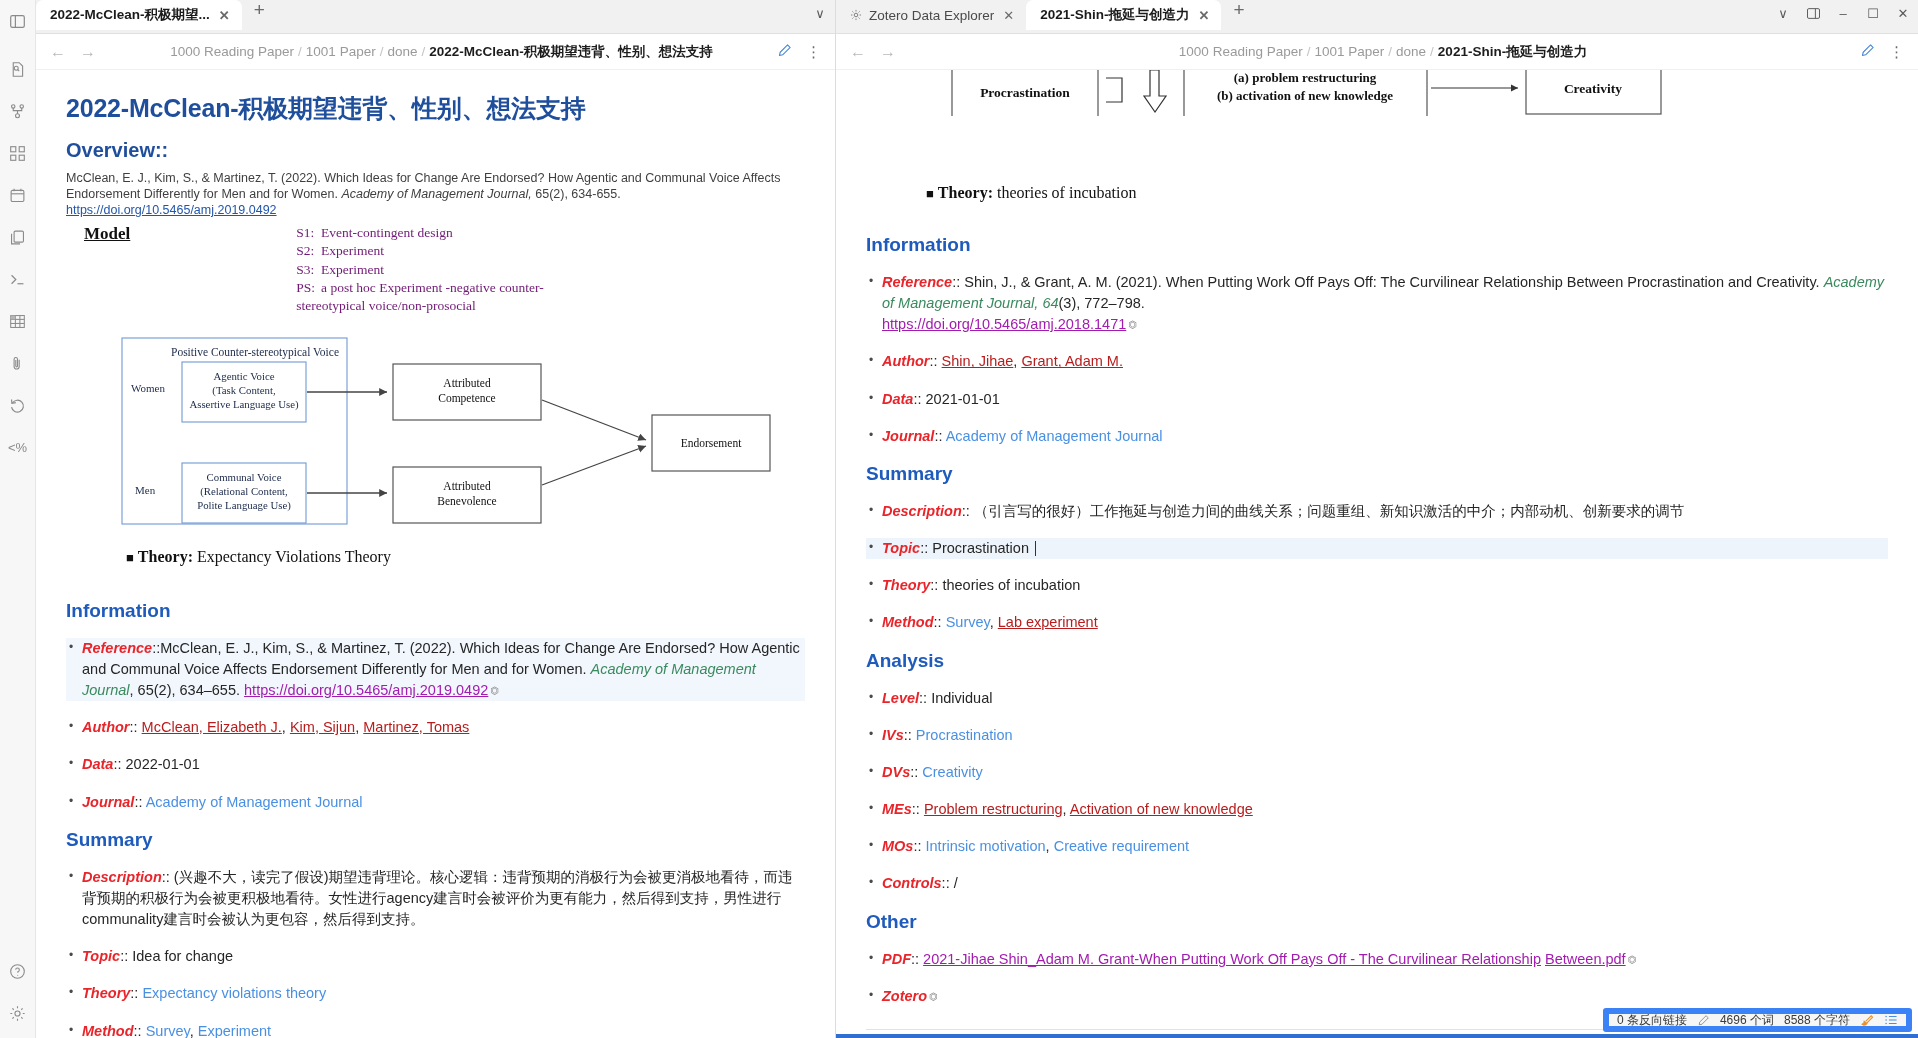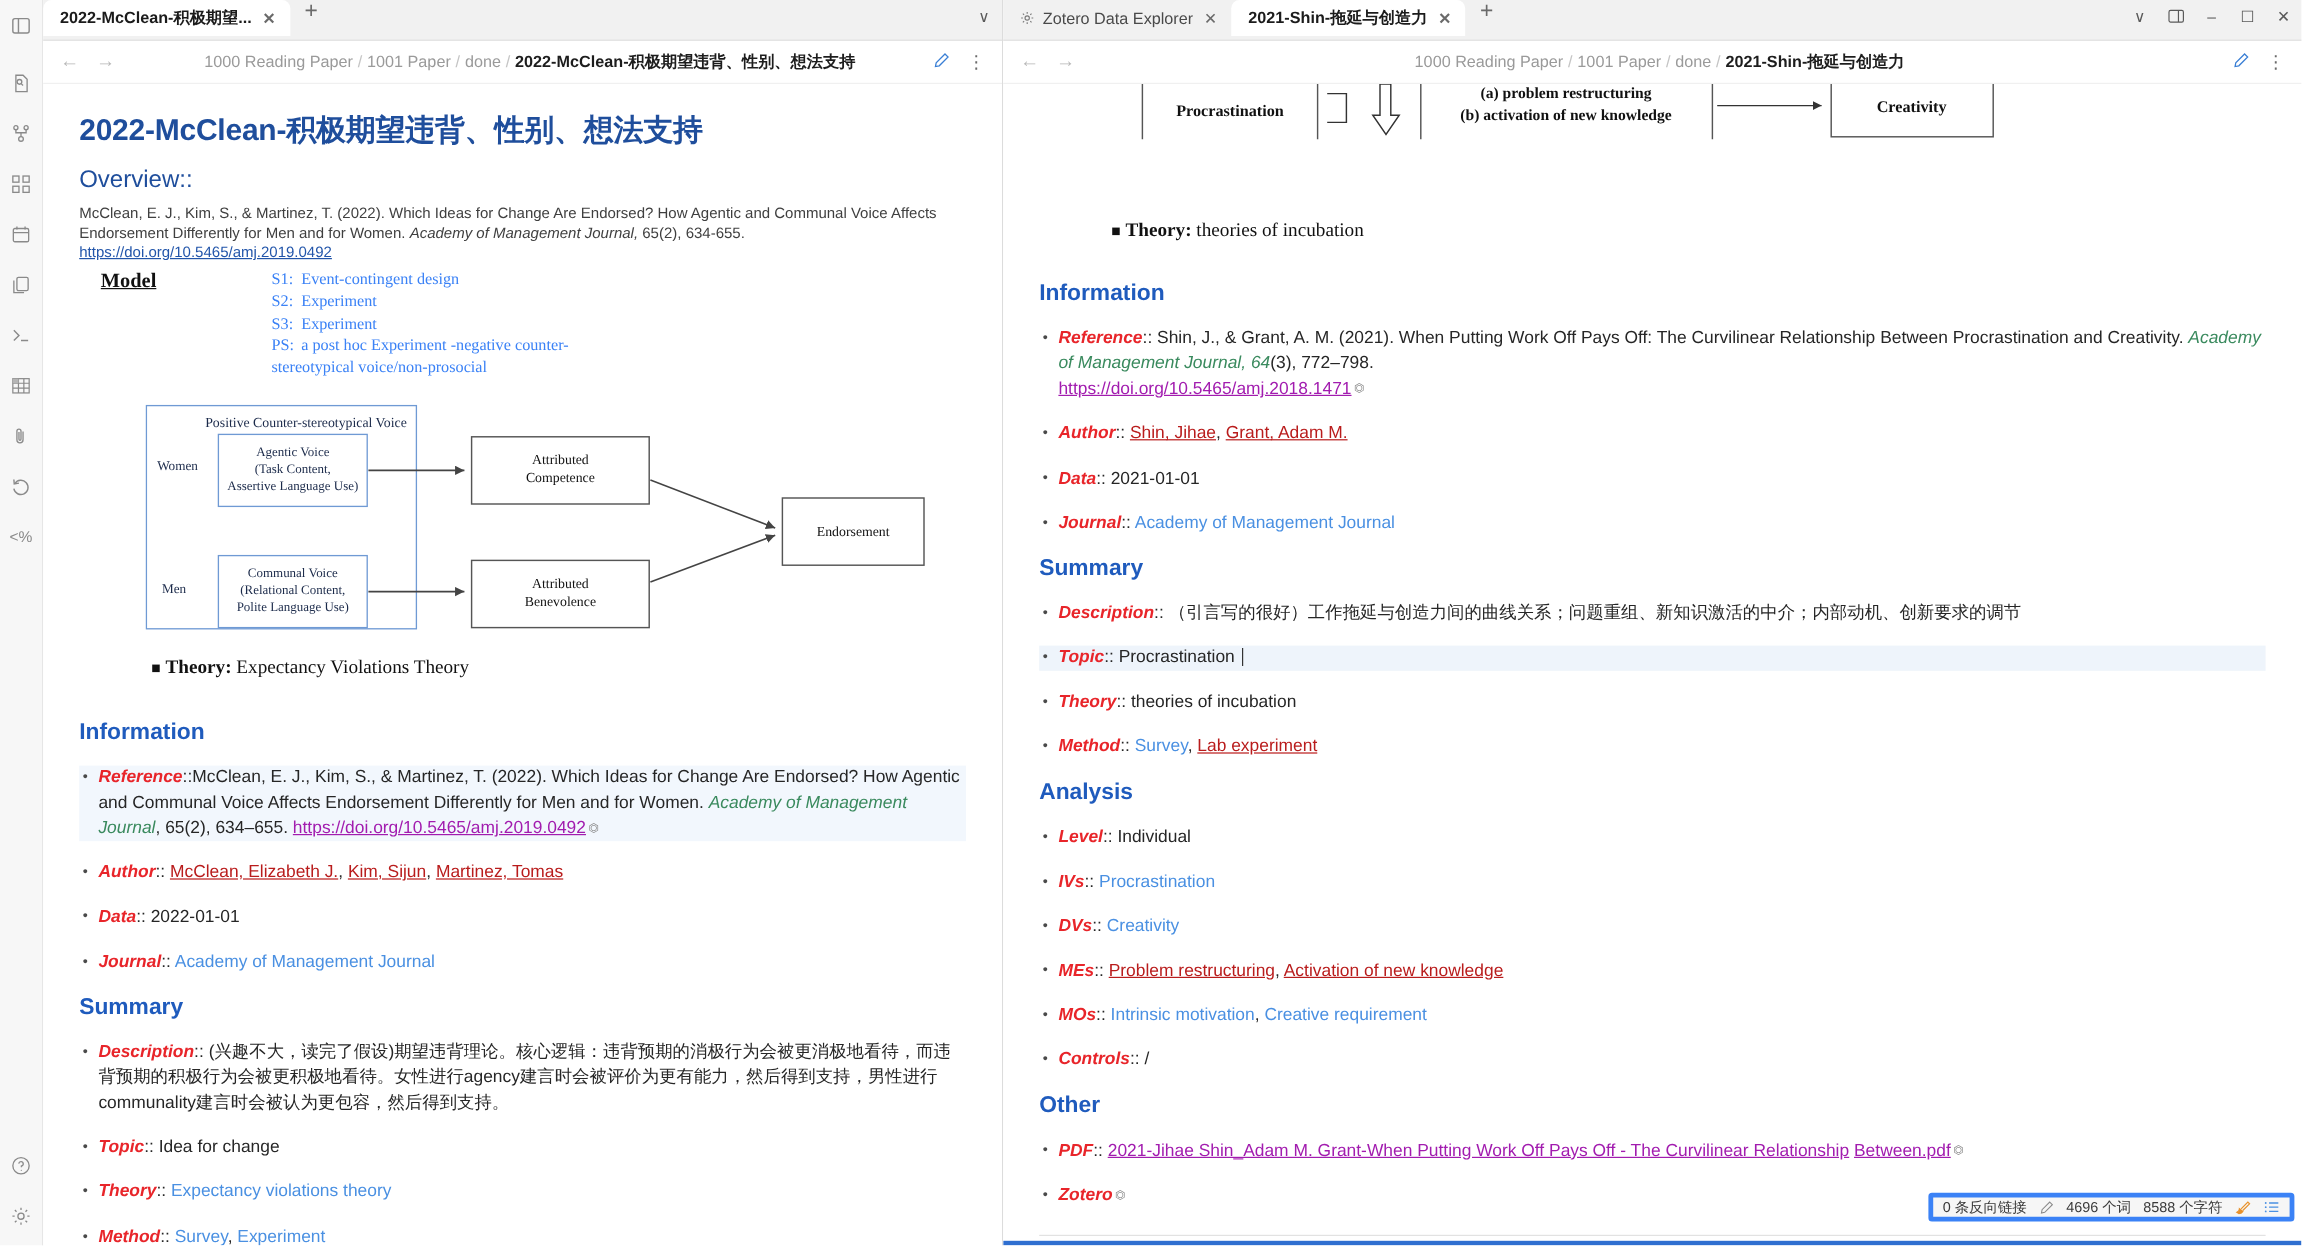--- a/index.html
+++ b/index.html
@@ -77,40 +77,40 @@
   .kebab { letter-spacing: 0; font-size: 15px; color:#6a6a6a; }
 
   
   .doc {
     flex: 1 1 auto; overflow: hidden; position: relative;
     padding: 0 30px 0 30px;
   }
   .doc-inner { padding-top: 8px; }
 
   .h1 { font-size: 25px; font-weight: bold; color: #1f4e9c; margin: 14px 0 6px 0; letter-spacing: -0.2px;}
-  .h2 { font-size: 20px; font-weight: normal; color: #1f4e9c; margin: 14px 0 6px 0; }
+  .h2 { font-size: 20px; font-weight: bold; color: #1f4e9c; margin: 14px 0 6px 0; }
   .h2b { font-size: 19px; font-weight: bold; color: #1f5bbd; margin: 10px 0 3px 0; }
 
   .citation {
     font-size: 12.5px; color: #3f3f3f; line-height: 1.28;
     font-family: "Liberation Sans", sans-serif;
   }
   .citation .it { font-style: italic; }
   .doi-link { color: #2255aa; text-decoration: underline; font-size: 12.5px; }
 
   .model-row { display: flex; align-items: flex-start; margin-top: 6px; gap: 48px; }
   .model-word {
     font-family: "Liberation Serif", serif;
     font-size: 17px; font-weight: bold; color: #111;
     text-decoration: underline; margin-left: 18px;
   }
   .studies {
     font-family: "Liberation Serif", serif;
-    font-size: 13.5px; color: #3b82f6; line-height: 1.36;
-    margin-left: 48px;
+    font-size: 13.5px; color: #701a75; line-height: 1.36;
+    margin-left: 118px;
   }
   .studies table { border-collapse: collapse; }
   .studies td { padding: 0 6px 0 0; vertical-align: top; }
 
   
   .diagram { margin: 14px 0 4px 55px; }
   .theory-line {
     font-family: "Liberation Serif", serif;
     font-size: 16px; color: #111; margin: 10px 0 0 60px;
   }
@@ -138,23 +138,23 @@
   .hl-line { background: #eef4fb; display: block; }
   .caret { display:inline-block; width:1px; height:15px; background:#333; vertical-align:-3px; margin-left:6px; }
   .tag-green { display:inline-block; width:11px; height:15px; background:#7ed97e; border:1px solid #3f9a3f; border-radius:2px; vertical-align:-3px;}
   .star { color: #f0c419; font-size: 15px; letter-spacing: 0px; }
 
   
   .clip-diagram { margin: 0 0 0 60px; overflow: hidden; height: 46px; }
 
   
   .statusbar {
-    position: absolute; right: 6px; bottom: 20px;
+    position: absolute; right: 6px; bottom: 6px;
     height: 24px; display: flex; align-items: center; gap: 10px;
-    background: #f6f6f6; border: 4px solid #3b82f6; border-radius: 3px;
+    background: #f6f6f6; border: 6px solid #3b82f6; border-radius: 3px;
     padding: 0 8px; font-size: 12px; color: #3a3a3a;
   }
   .statusbar .sb-icon { color: #8a8a8a; display: flex; align-items: center; }
   .sb-brush { color: #e8922c; }
   .sb-list { color: #4a90e2; }
   .pane-bottom-strip { height: 4px; background: #2f6fd0; width: 100%; position: absolute; bottom: 0; left: 0;}
 </style>
 </head>
 <body>
 

